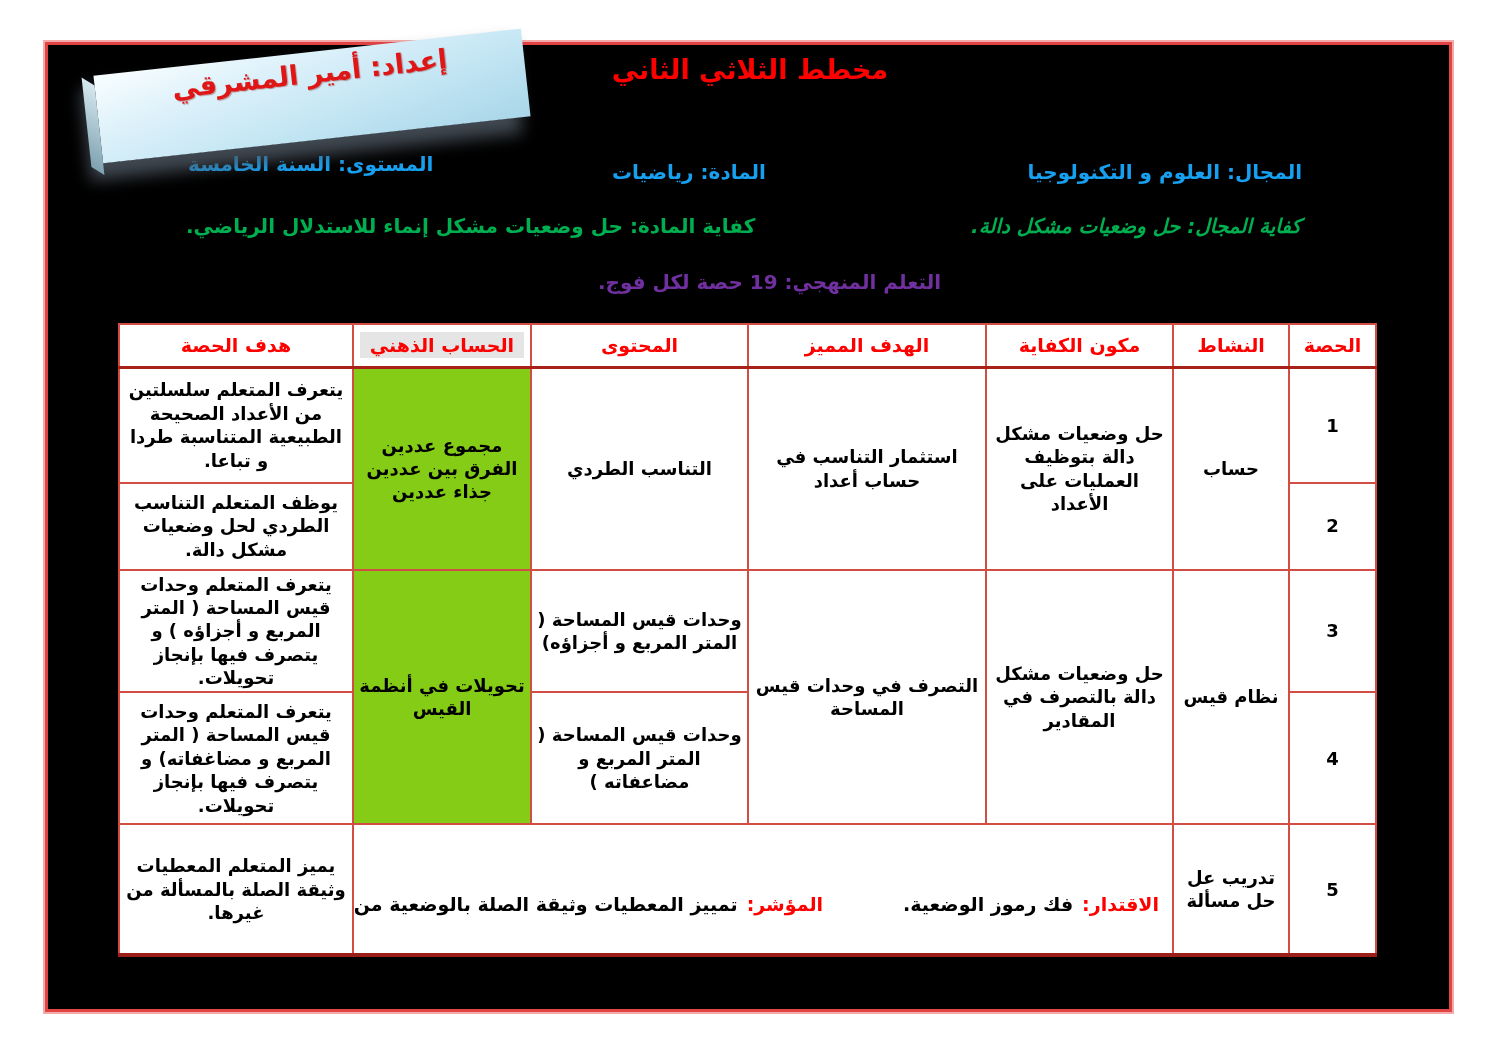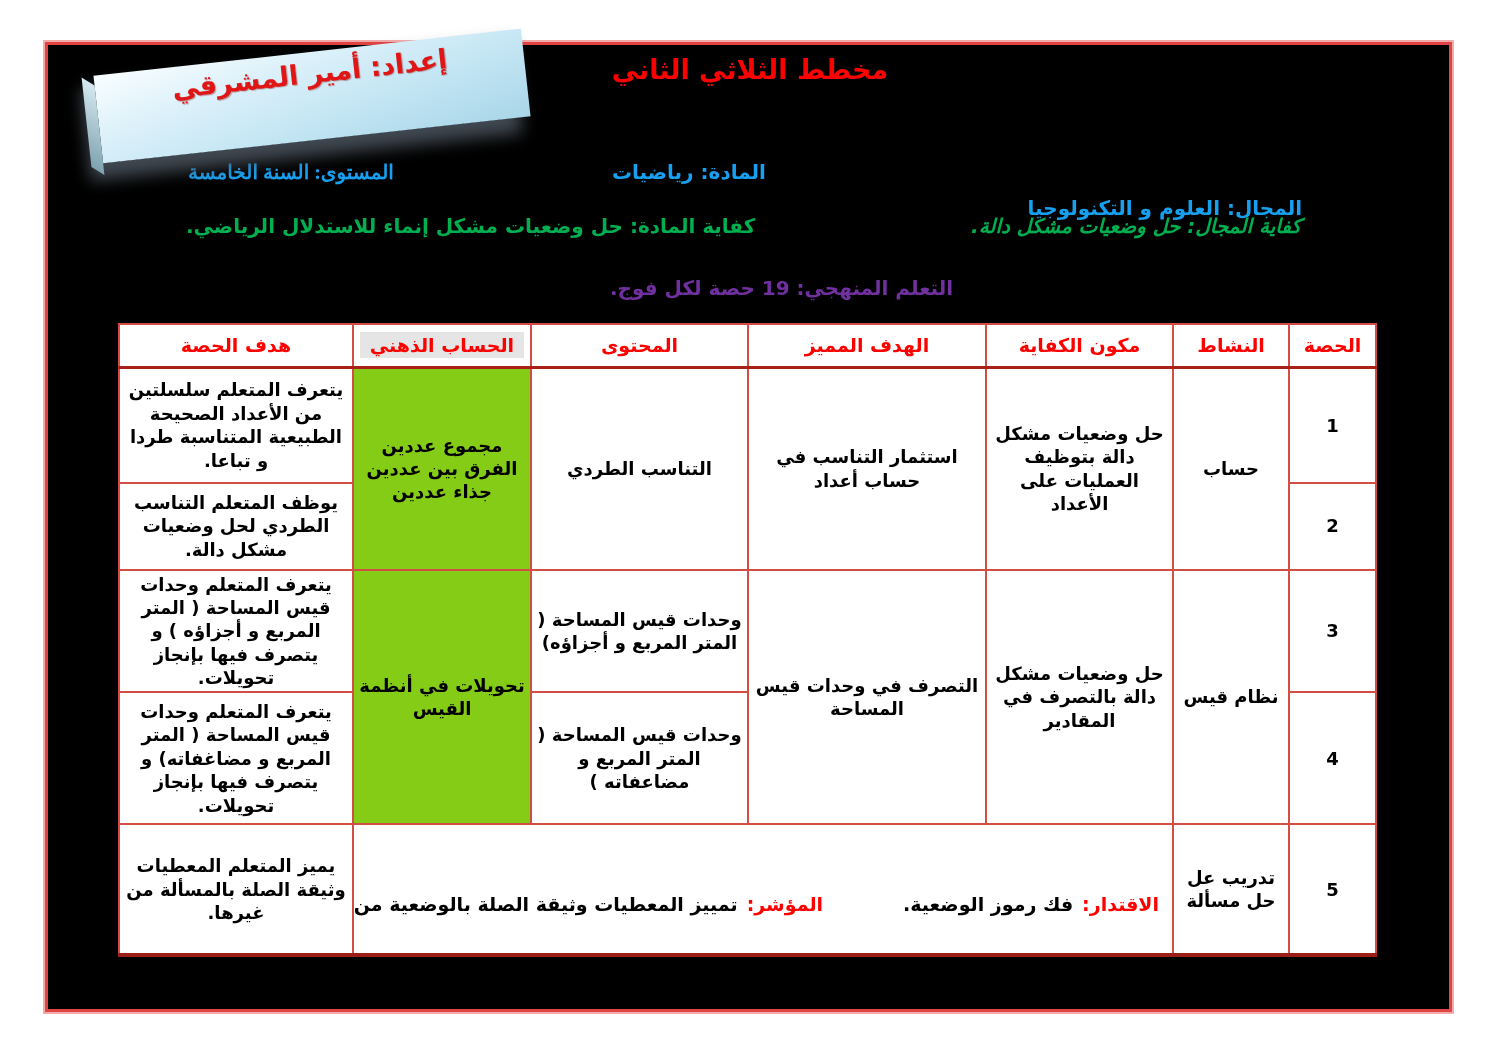--- a/index.html
+++ b/index.html
@@ -27,26 +27,26 @@
   .banner-text{
     margin-top:6px;font-size:27px;font-weight:bold;color:#e01616;
     text-shadow:1px 1px 1px rgba(120,0,0,0.35);white-space:nowrap;
   }
   
   .abs{position:absolute;white-space:nowrap;font-weight:bold;}
   .main-title{top:54px;left:560px;width:380px;text-align:center;color:#ff0000;font-size:27px;}
   .blue{color:#18a0f0;font-size:20px;}
   .green{color:#00b050;font-size:20px;}
   .purple-line{color:#7030a0;font-size:20px;}
-  .pos-domain{top:160px;right:195px;margin-top:36px;}
+  .pos-domain{top:160px;right:195px;}
   .pos-subject{top:160px;left:612px;}
-  .pos-level{top:160px;left:188px;font-family:Liberation Serif, serif;}
+  .pos-level{top:152px;left:188px;}
   .pos-domain-comp{top:214px;right:196px;font-style:italic;}
   .pos-subject-comp{top:214px;left:186px;}
-  .pos-methodical{top:276px;left:598px;margin-left:12px;}
+  .pos-methodical{top:270px;left:598px;}
   
   table.plan{
     position:absolute;left:118px;top:323px;width:1257px;height:620px;
     border-collapse:collapse;table-layout:fixed;background:#ffffff;
     border:2px solid #b42c24;border-bottom:4px solid #9b1f18;
   }
   table.plan th,table.plan td{
     border:2px solid #d24d44;text-align:center;vertical-align:middle;
     padding:2px 5px;color:#000;font-weight:bold;font-size:18px;line-height:1.3;
     overflow:hidden;

